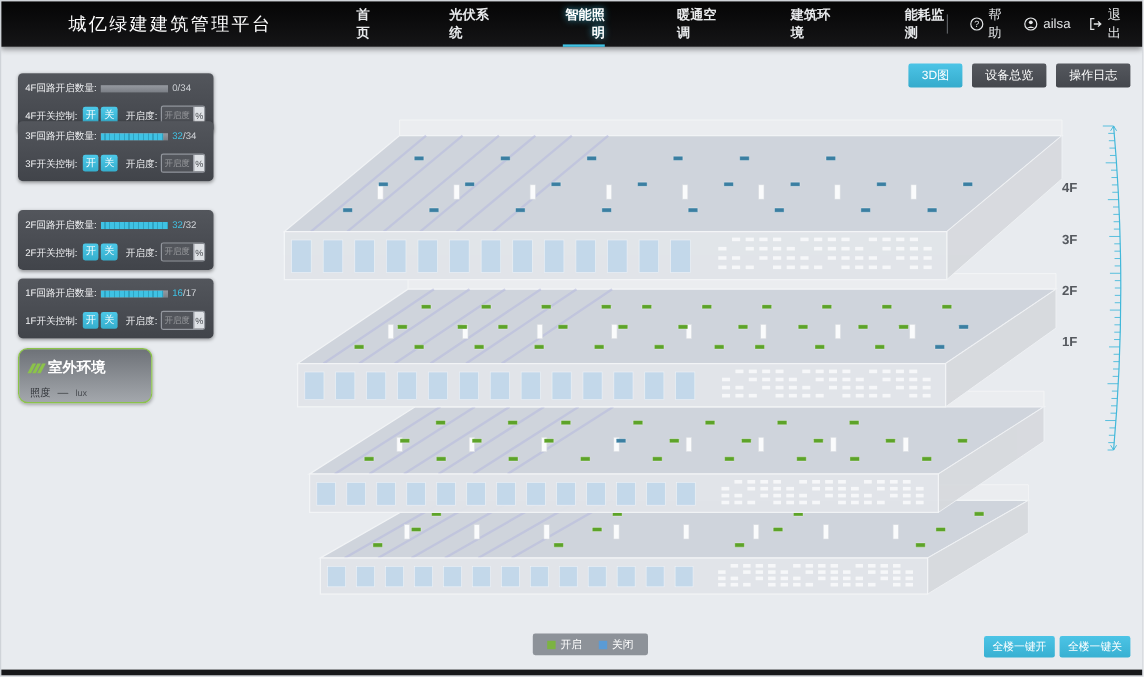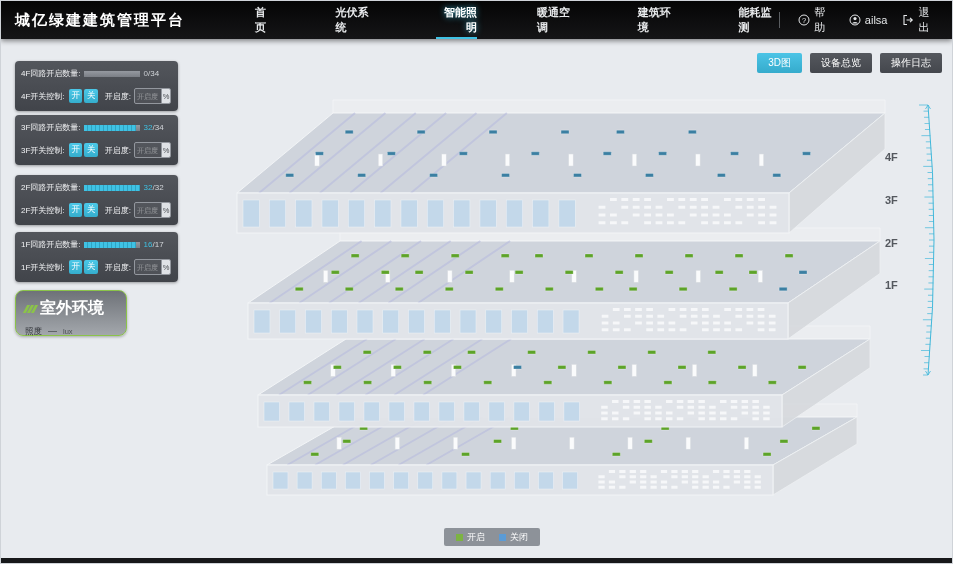--- a/index.html
+++ b/index.html
@@ -4,21 +4,21 @@
 <style>
   * { margin:0; padding:0; box-sizing:border-box; }
   html,body { width:953px; height:564px; }
   body { font-family:"Liberation Sans", sans-serif; background:#fff; }
   .app { position:relative; width:953px; height:564px; background:#e8ebef; overflow:hidden; border:1px solid #cfd3d8; }
 
   
   .header { position:absolute; top:0; left:0; width:100%; height:38px;
             background:linear-gradient(180deg,#050505,#151517); display:flex; align-items:center;
             padding:0 14px; box-shadow:0 2px 5px rgba(0,0,0,.45); z-index:10; }
-  .app-title { color:#fff; font-size:15px; font-weight:bold; letter-spacing:2px; margin-right:38px; white-space:nowrap; }
+  .app-title { color:#fff; font-size:15px; font-weight:normal; letter-spacing:2px; margin-right:38px; white-space:nowrap;margin-left:42px; }
   .nav { display:flex; align-items:center; gap:28px; height:100%; }
   .nav-item { color:#e8eaec; font-size:11px; font-weight:bold; height:100%; display:flex; align-items:center;
               border-bottom:2px solid transparent; cursor:pointer; padding-top:2px;margin-left:32px; }
   .nav-item.active { border-bottom-color:#3fc2e4; color:#fff; text-shadow:0 0 6px rgba(63,194,228,.8);text-align:right; }
   .header-right { margin-left:auto; display:flex; align-items:center; gap:15px; color:#e4e6e8; font-size:11px; }
   .header-divider { width:1px; height:16px; background:#5a5d61; margin-right:3px; }
   .hr-item { display:flex; align-items:center; gap:4px; cursor:pointer; }
   .hicon { width:12px; height:12px; display:inline-block; }
   .hicon svg { width:12px; height:12px; display:block; }
 
@@ -39,21 +39,21 @@
   .dim-input { width:26px; height:14px; background:rgba(255,255,255,.06); border:none; color:#fff; font-size:7px;
                padding:0 2px; font-family:inherit; }
   .dim-input::placeholder { color:rgba(255,255,255,.4); }
   .btn-pct { width:13px; height:14px; background:#dfe2e6; color:#4a4d52; border:none; border-left:1px solid #93979e;
              font-size:7.5px; cursor:pointer; font-family:inherit; }
 
   
   .outdoor { position:absolute; left:14px; top:289px; width:112px; height:46px; border-radius:8px;
              background:linear-gradient(180deg,#6e7278,#a3a7ac); border:1px solid #8bc34a;
              box-shadow:0 1px 3px rgba(0,0,0,.3); padding:7px 9px; }
-  .outdoor-title { display:flex; align-items:center; gap:4px; color:#fff; font-size:16px; font-weight:bold; }
+  .outdoor-title { display:flex; align-items:center; gap:4px; color:#fff; font-size:12px; font-weight:bold; }
   .slashes { display:inline-flex; gap:1px; }
   .slash { width:3px; height:8px; background:#8bc34a; transform:skewX(-28deg); display:inline-block; }
   .outdoor-row { margin-top:7px; font-size:8.5px; color:#2f3237; display:flex; align-items:baseline; gap:6px; }
   .outdoor-val { font-size:9px; color:#3a3d41; }
   .outdoor-unit { font-size:7.5px; color:#4a4d52; }
 
   
   .view-buttons { position:absolute; top:52px; right:10px; display:flex; gap:8px; }
   .vbtn { height:20px; padding:1px 11px; border:none; border-radius:2px; color:#fff; font-size:10px;
           background:linear-gradient(180deg,#55585e,#44474d); cursor:pointer; font-family:inherit; }
@@ -569,21 +569,21 @@
       <button class="btn-sw">开</button>
       <button class="btn-sw">关</button>
       <span class="plabel dimlbl">开启度:</span>
       <span class="dim-group">
           <input class="dim-input" placeholder="开启度" style="">
           <button class="btn-pct">%</button>
         </span>
     </div>
   </div>
 
-  <div class="panel" style="top:114px">
+  <div class="panel" style="top:100px">
     <div class="prow">
       <span class="plabel">3F回路开启数量:</span>
       <span class="bar">
           <span class="bar-fill" style="width: 94%;"></span>
         </span>
       <span class="pval"><span style="color: rgb(63, 194, 228);">32</span><span>/34</span></span>
     </div>
     <div class="prow">
       <span class="plabel">3F开关控制:</span>&nbsp;
       <button class="btn-sw">开</button>
@@ -718,15 +718,19 @@
     <div class="legend-item">
       <span class="legend-swatch" style="background-color: rgb(124, 179, 66);"></span>
       <span>开启</span>
     </div>
     <div class="legend-item">
       <span class="legend-swatch" style="background-color: rgb(91, 155, 213);"></span>
       <span>关闭</span>
     </div>
   </div>
 
+  <div class="bottom-actions">
+    <button class="abtn">全楼一键开</button>
+    <button class="abtn">全楼一键关</button>
+  </div>
 
   <div class="bottom-frame"></div>
 </div>
 
 </body></html>

